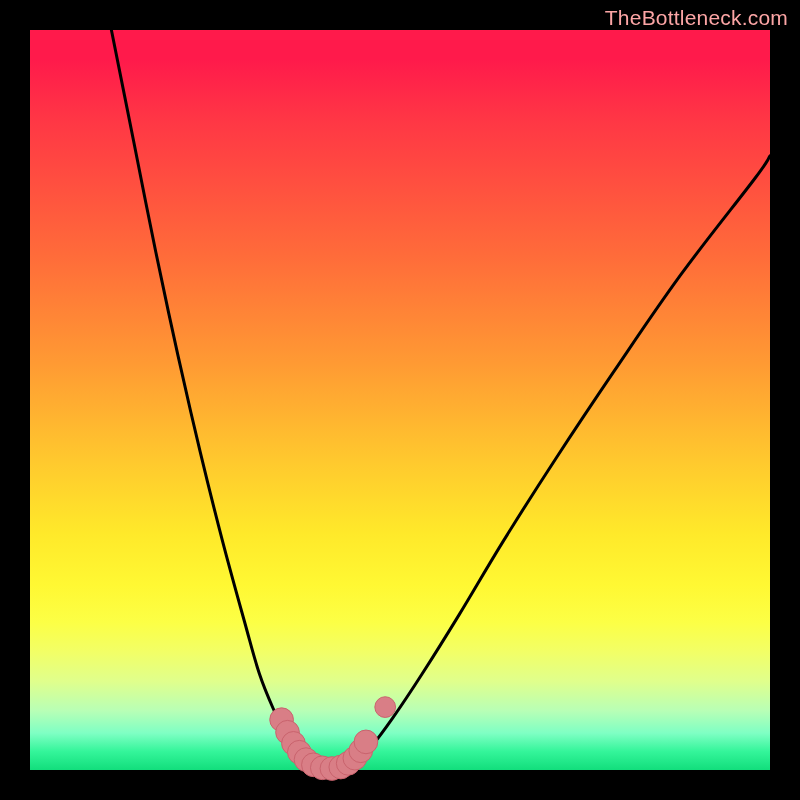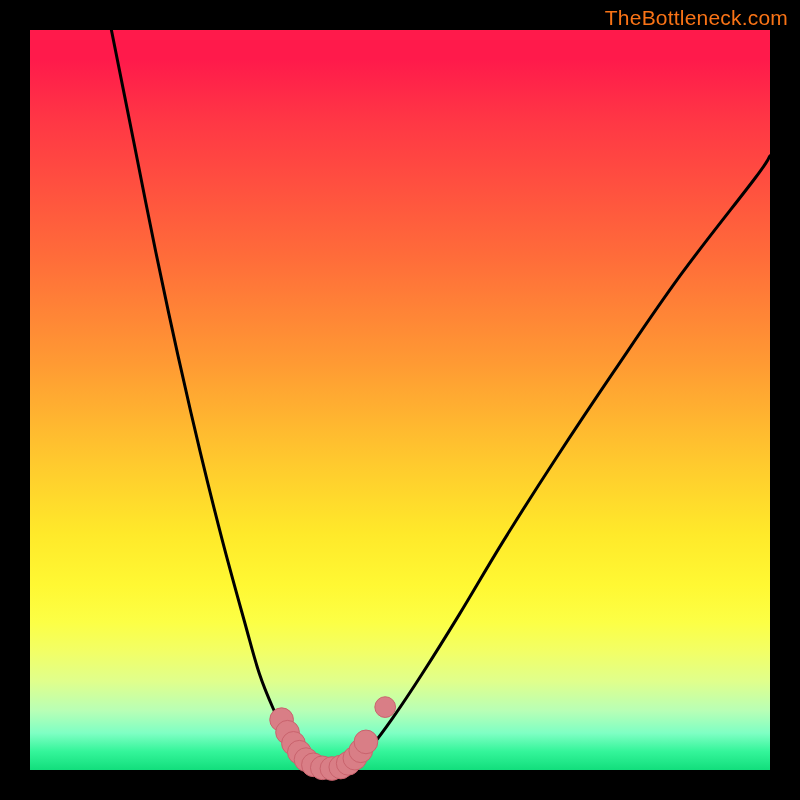--- a/index.html
+++ b/index.html
@@ -41,21 +41,21 @@
       #b8ffb6 92%,
       #7fffc4 95%,
       #34f59a 97.5%,
       #12de7c 100%
     );
   }
   .watermark {
     position: absolute;
     top: 6px;
     right: 12px;
-    color: #f97316;
+    color: #fca5a5;
     font-size: 21px;
     font-weight: 500;
     letter-spacing: 0.2px;
     user-select: none;
   }
   svg.curves {
     position: absolute;
     left: 0;
     top: 0;
     width: 740px;

